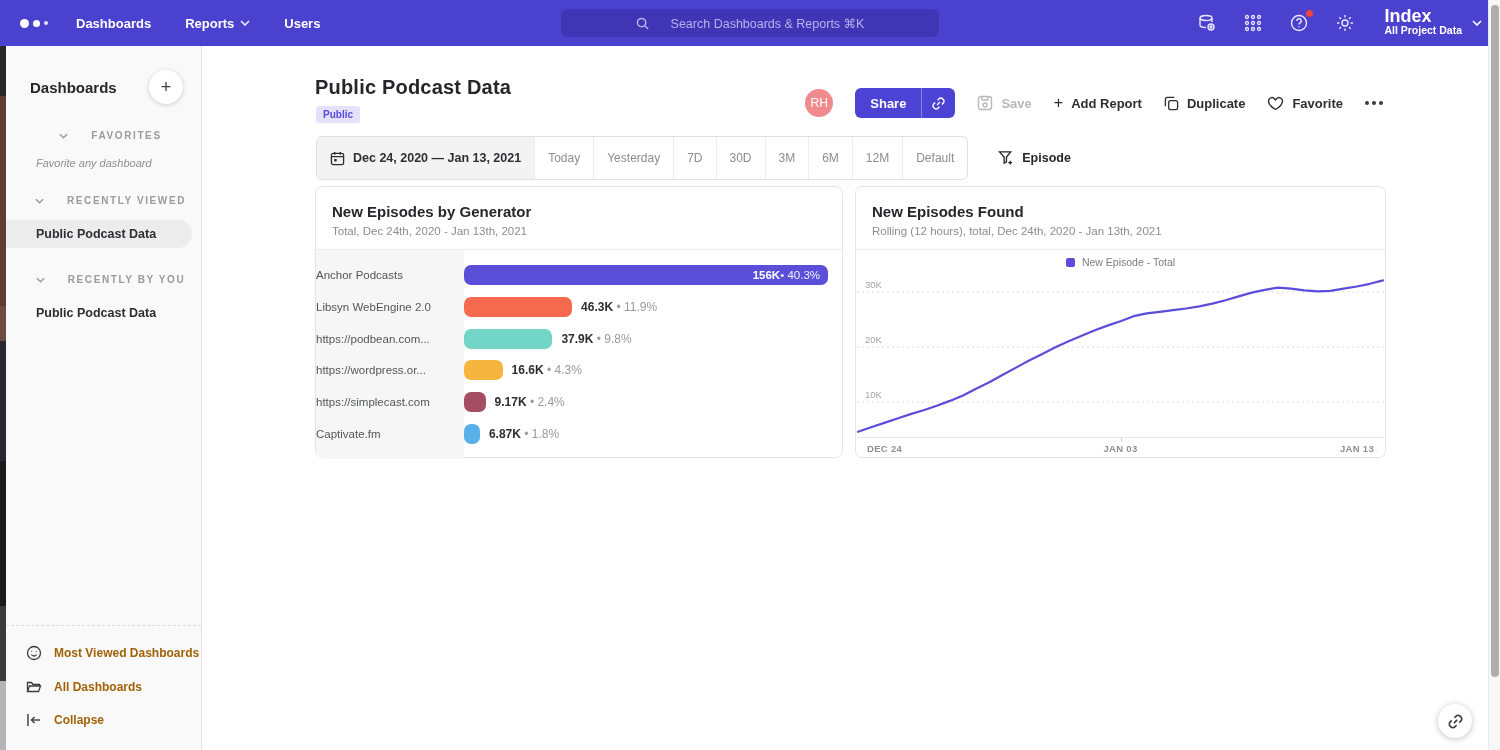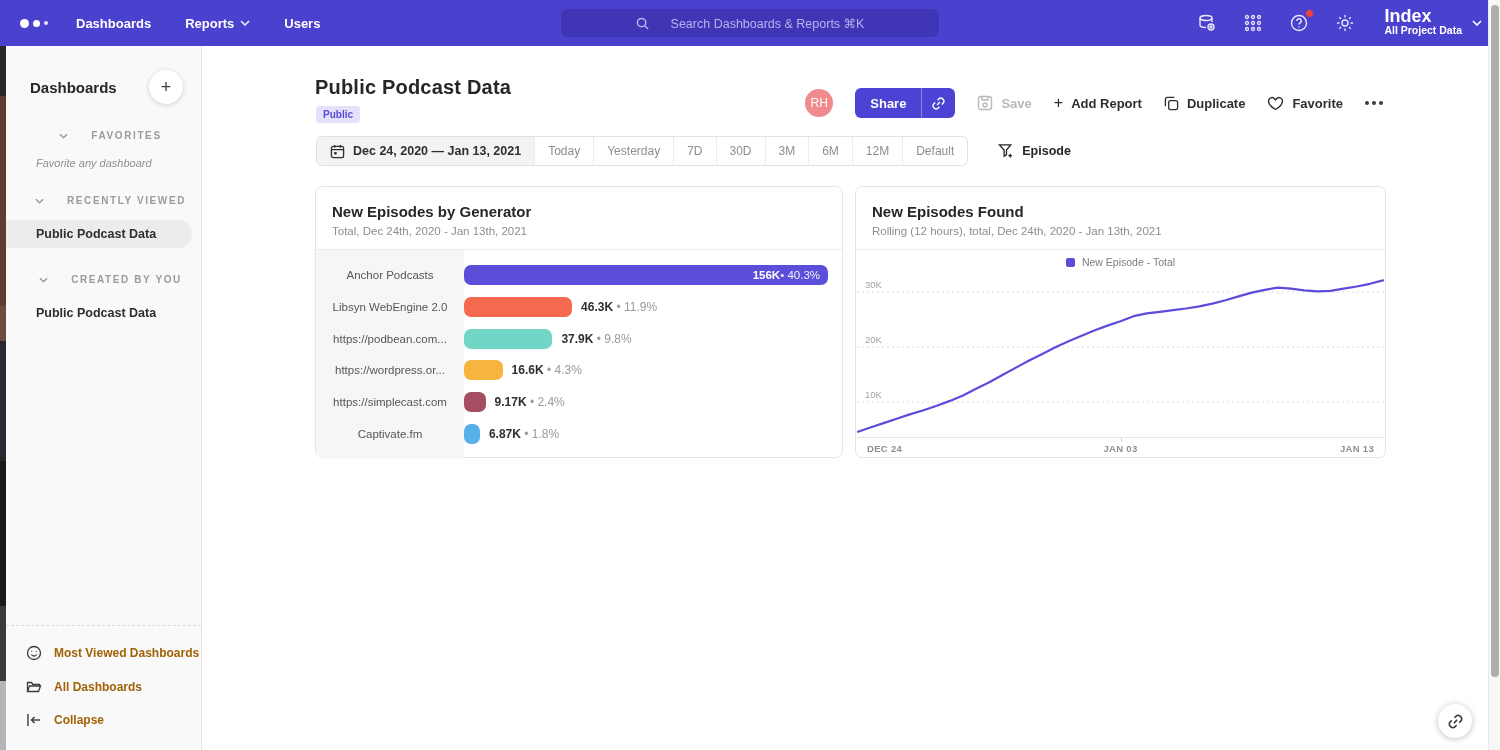--- a/index.html
+++ b/index.html
@@ -50,39 +50,39 @@
   .share-btn { display:flex; align-items:stretch; height:30px; border-radius:6px; overflow:hidden; background:#4c42d4; cursor:pointer; }
   .share-main { color:#fff; font-size:13px; font-weight:700; display:flex; align-items:center; padding:0 15px; }
   .share-link { display:flex; align-items:center; padding:0 9px; border-left:1px solid rgba(255,255,255,.35); color:#fff; }
   .action { display:flex; align-items:center; gap:8px; font-size:13px; font-weight:700; color:#2e2e33; cursor:pointer; }
   .action.disabled { color:#b9b9bd; cursor:default; }
   .action .plus { font-size:16px; font-weight:400; }
   .more-dots { display:flex; gap:3px; cursor:pointer; }
   .more-dots i { width:4px; height:4px; border-radius:50%; background:#3a3a40; }
 
   .toolbar { position:absolute; left:113px; top:90px; display:flex; align-items:center; }
-  .date-group { display:flex; align-items:stretch; height:30px; border:1px solid #e1e1e1; border-radius:6px; overflow:hidden; background:#fff; }
+  .date-group { display:flex; align-items:stretch; height:44px; border:1px solid #e1e1e1; border-radius:6px; overflow:hidden; background:#fff; }
   .date-seg { display:flex; align-items:center; gap:8px; background:#f3f3f3; padding:0 13px; font-size:12.5px; font-weight:700; color:#2e2e33; cursor:pointer; }
   .preset { display:flex; align-items:center; padding:0 13px; font-size:12px; color:#8c8c92; border-left:1px solid #ececec; cursor:pointer; }
   .filter { display:flex; align-items:center; gap:8px; margin-left:30px; font-size:12.5px; font-weight:700; color:#26262b; cursor:pointer; }
 
   
   .card { position:absolute; top:140px; height:272px; background:#fff; border:1px solid #e4e4e4; border-radius:7px; }
   .card1 { left:112px; width:528px; }
   .card2 { left:652px; width:531px; }
   .card-head { padding:16px 16px 12px 16px; border-bottom:1px solid #ececec; }
   .card-title { font-size:15px; font-weight:700; color:#26262b; }
   .card-sub { font-size:11.5px; color:#8c8c92; margin-top:5px; }
   .card-body { position:relative; height:209px; }
 
   
   .label-col-bg { position:absolute; left:0; top:0; bottom:0; width:148px; background:#f6f6f6; border-bottom-left-radius:7px; }
   .bar-rows { position:absolute; left:0; top:0; width:100%; height:100%; display:flex; flex-direction:column; justify-content:space-evenly; padding:6px 0; }
   .bar-row { display:flex; align-items:center; height:26px; }
-  .bar-label { width:148px; flex:0 0 148px; text-align:center; font-size:11.5px; color:#55565b; position:relative; z-index:2; }
+  .bar-label { width:148px; flex:0 0 148px; text-align:left; font-size:11.5px; color:#55565b; position:relative; z-index:2; }
   .bar-track { flex:1; display:flex; align-items:center; height:20px; position:relative; }
   .bar-fill { height:20px; border-radius:7px; position:relative; }
   .bar-inside { position:absolute; right:8px; top:0; height:20px; display:flex; align-items:center; font-size:11.5px; font-weight:700; color:#fff; white-space:nowrap; }
   .bar-inside .pct { font-weight:400; color:rgba(255,255,255,.92); }
   .bar-out { margin-left:9px; font-size:12px; font-weight:700; color:#2e2e33; white-space:nowrap; }
   .bar-pct { font-weight:400; color:#9a9aa0; }
   .bar-pct::before, .bar-inside .pct::before { content:" • "; }
 
   
   .legend { height:24px; display:flex; align-items:center; justify-content:center; gap:7px; }
@@ -218,21 +218,21 @@
         <span>RECENTLY VIEWED</span>
       </div>
       <div class="sb-item selected">Public Podcast Data</div>
     </div>
 
     <div class="sb-section">
       <div class="sb-sec-head">
         <svg width="9" height="6" viewBox="0 0 10 6" fill="none" stroke="#9a9aa0" stroke-width="1.6">
             <path d="M1 1l4 4 4-4"></path>
           </svg>
-        <span>CREATED BY YOU</span>
+        <span>RECENTLY BY YOU</span>
       </div>
       <div class="sb-item">Public Podcast Data</div>
     </div>
 
     <div class="sb-footer">
       <div class="sb-fitem">
         <svg width="16" height="16" viewBox="0 0 16 16" fill="none" stroke="#3a3a40" stroke-width="1.3">
             <circle cx="8" cy="8" r="6.5"></circle>
             <circle cx="5.7" cy="6.5" r=".6" fill="#3a3a40" stroke="none"></circle>
             <circle cx="10.3" cy="6.5" r=".6" fill="#3a3a40" stroke="none"></circle>

